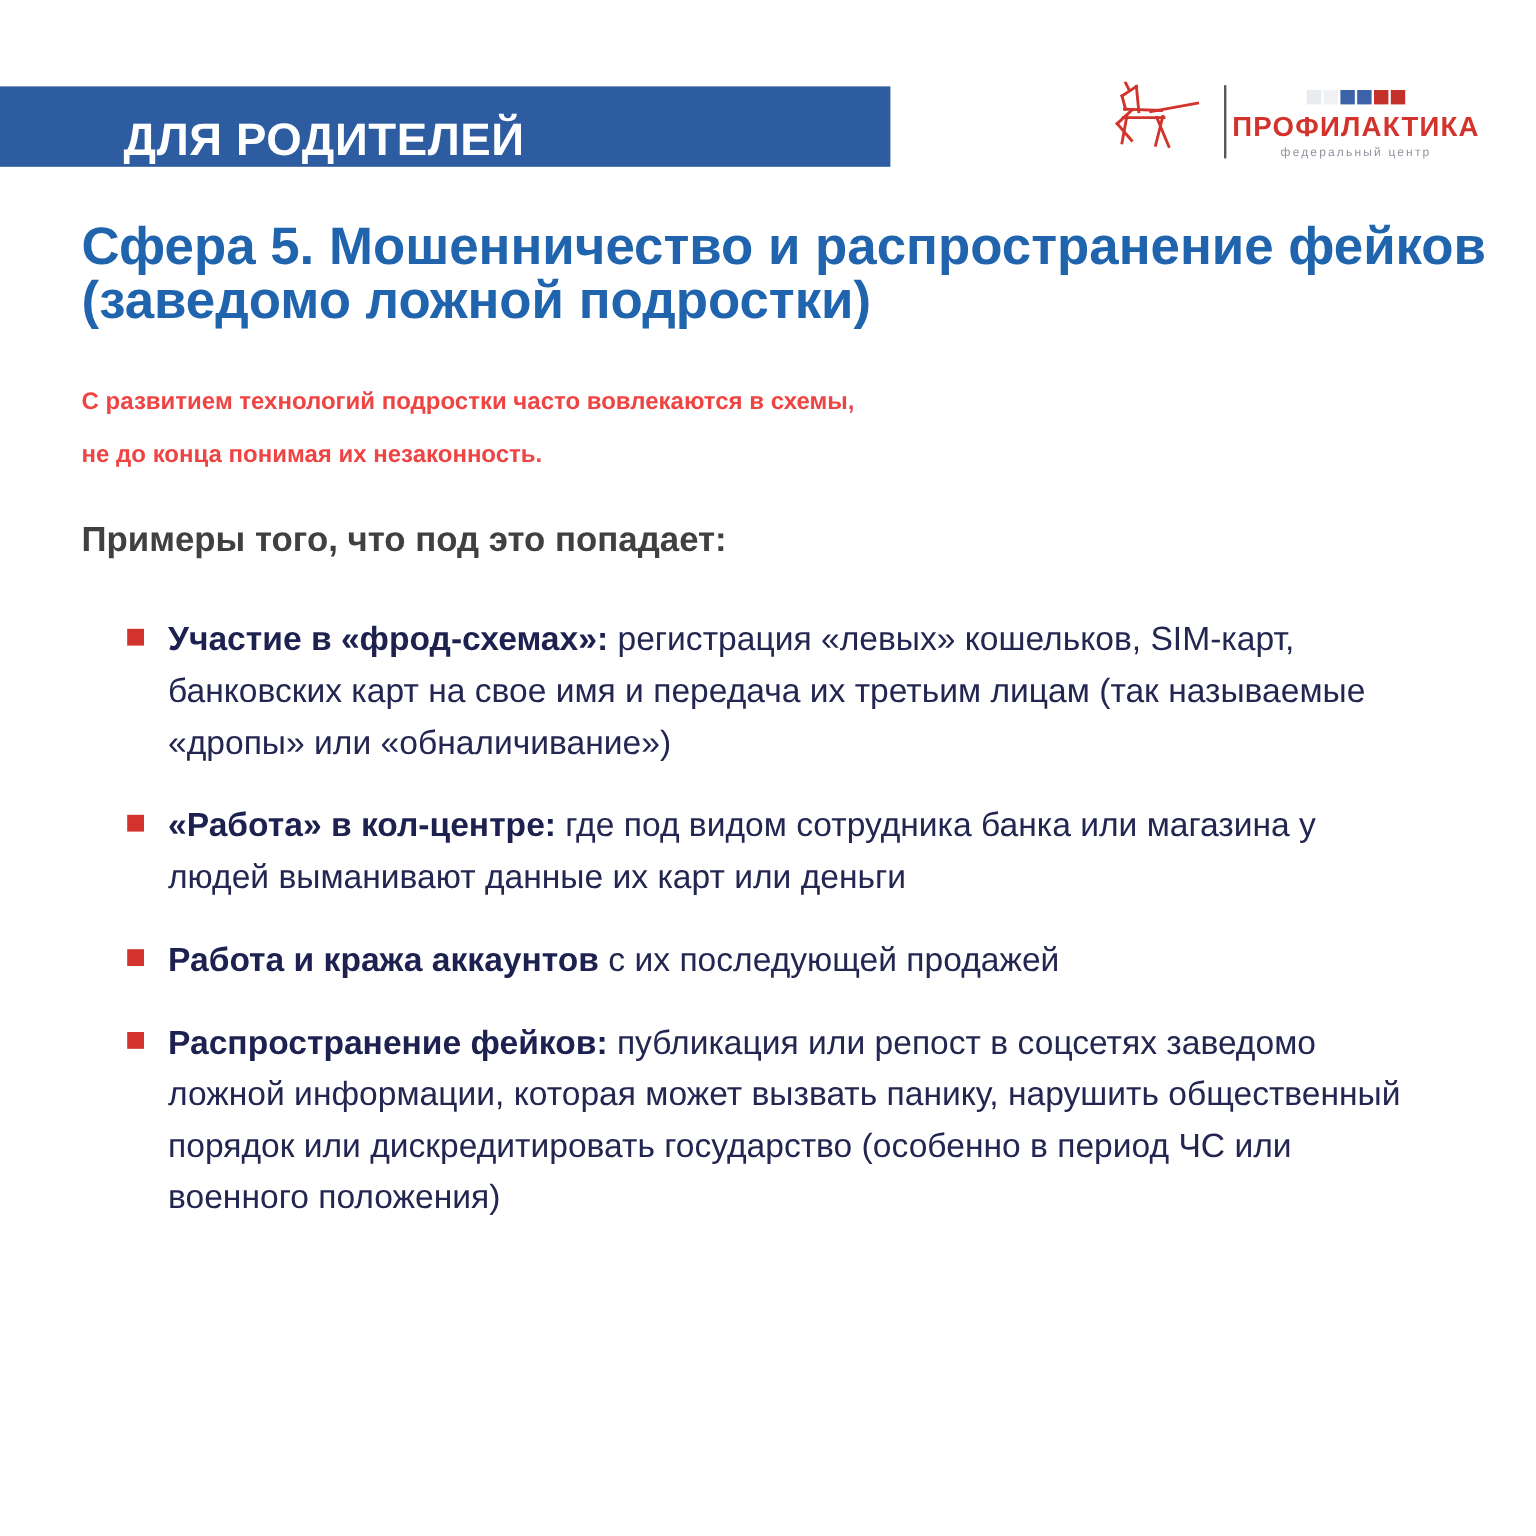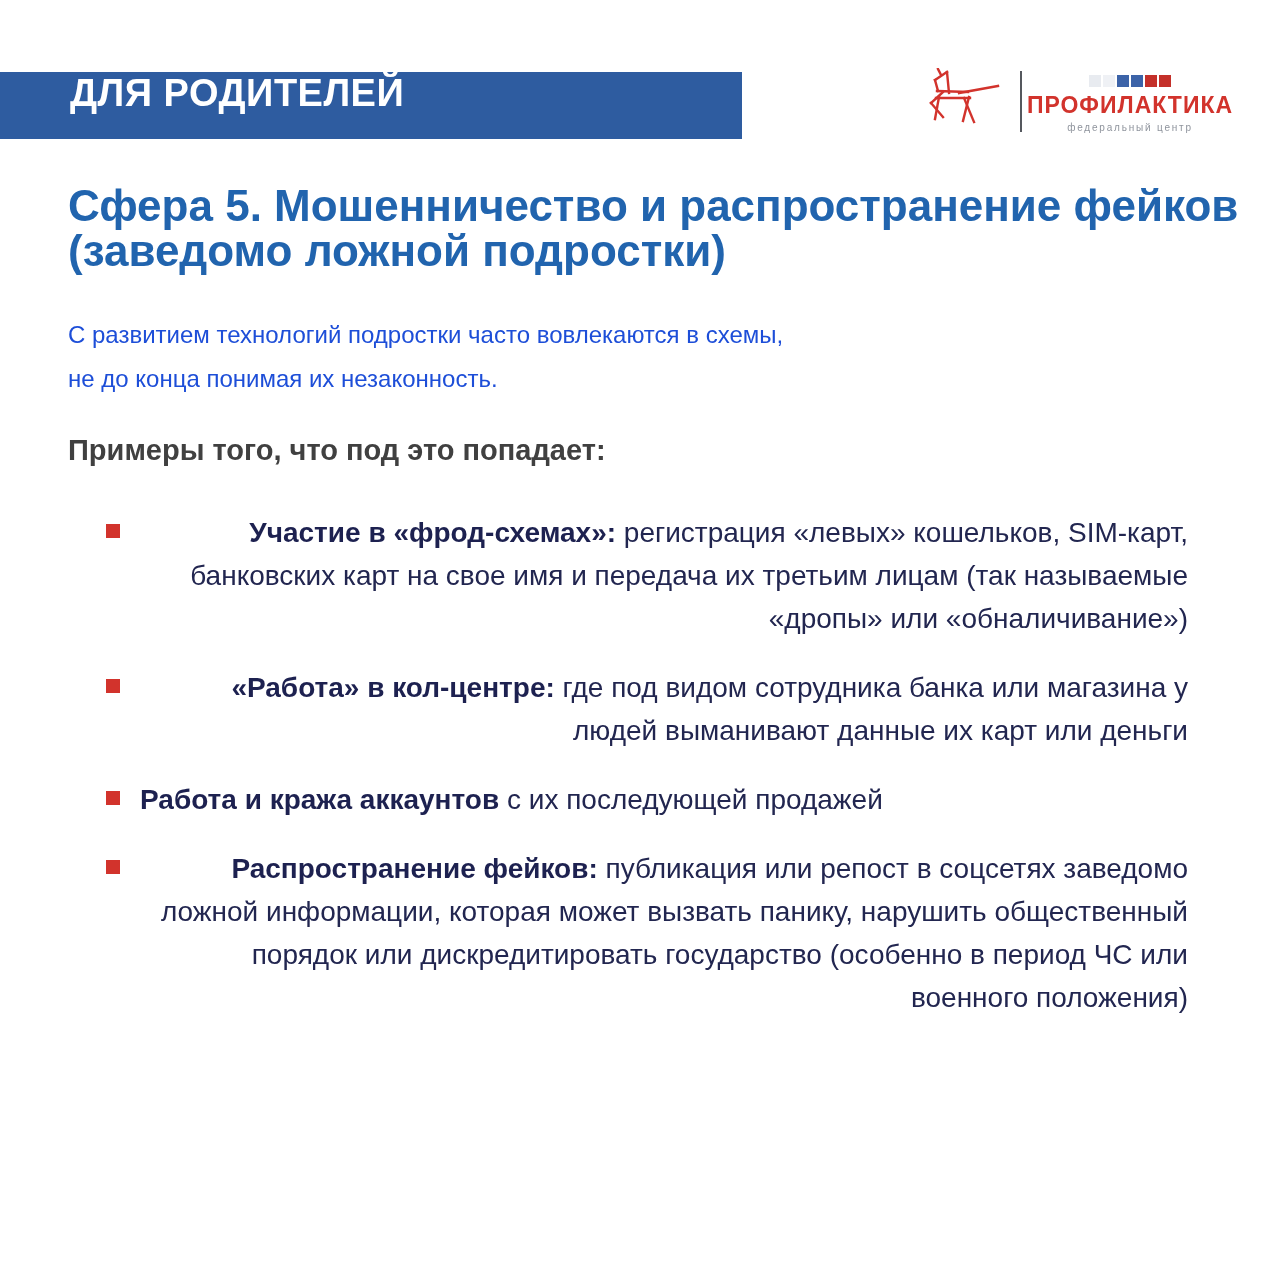--- a/index.html
+++ b/index.html
@@ -12,22 +12,22 @@
     color: #222650;
   }
 
   
   .banner {
     position: absolute;
     left: 0; top: 72px;
     width: 742px; height: 67px;
     background: #2e5ca0;
     display: flex;
-    align-items: flex-start;
-    padding-left: 70px;
+    align-items: flex-end;
+    padding-left: 103px;
   }
   .banner-label {
     color: #ffffff;
     font-size: 38px;
     font-weight: 700;
     letter-spacing: 0.5px;
     white-space: nowrap;
   }
 
   
@@ -82,40 +82,40 @@
     font-size: 44px;
     font-weight: 700;
     line-height: 45px;
     color: #2164ae;
   }
   .page-title span { display: block; }
 
   .intro {
     position: absolute;
     left: 68px; top: 313px;
-    font-size: 24px;
+    font-size: 20px;
     line-height: 44px;
-    color: #1d4ed8;
+    color: #ef4444;
+    font-weight: bold;
   }
   .intro span { display: block; }
 
   .examples-heading {
     position: absolute;
     left: 68px; top: 434px;
     font-size: 29px;
     font-weight: 700;
     color: #404040;
   }
 
   .bullets {
     position: absolute;
     left: 106px; top: 511px;
     width: 1085px;
     list-style: none;
-    text-align: right;
   }
   .bullet {
     display: flex;
     margin-bottom: 26px;
   }
   .bullet-marker {
     flex: none;
     width: 14px; height: 14px;
     margin: 13px 20px 0 0;
     background: #d2332c;

